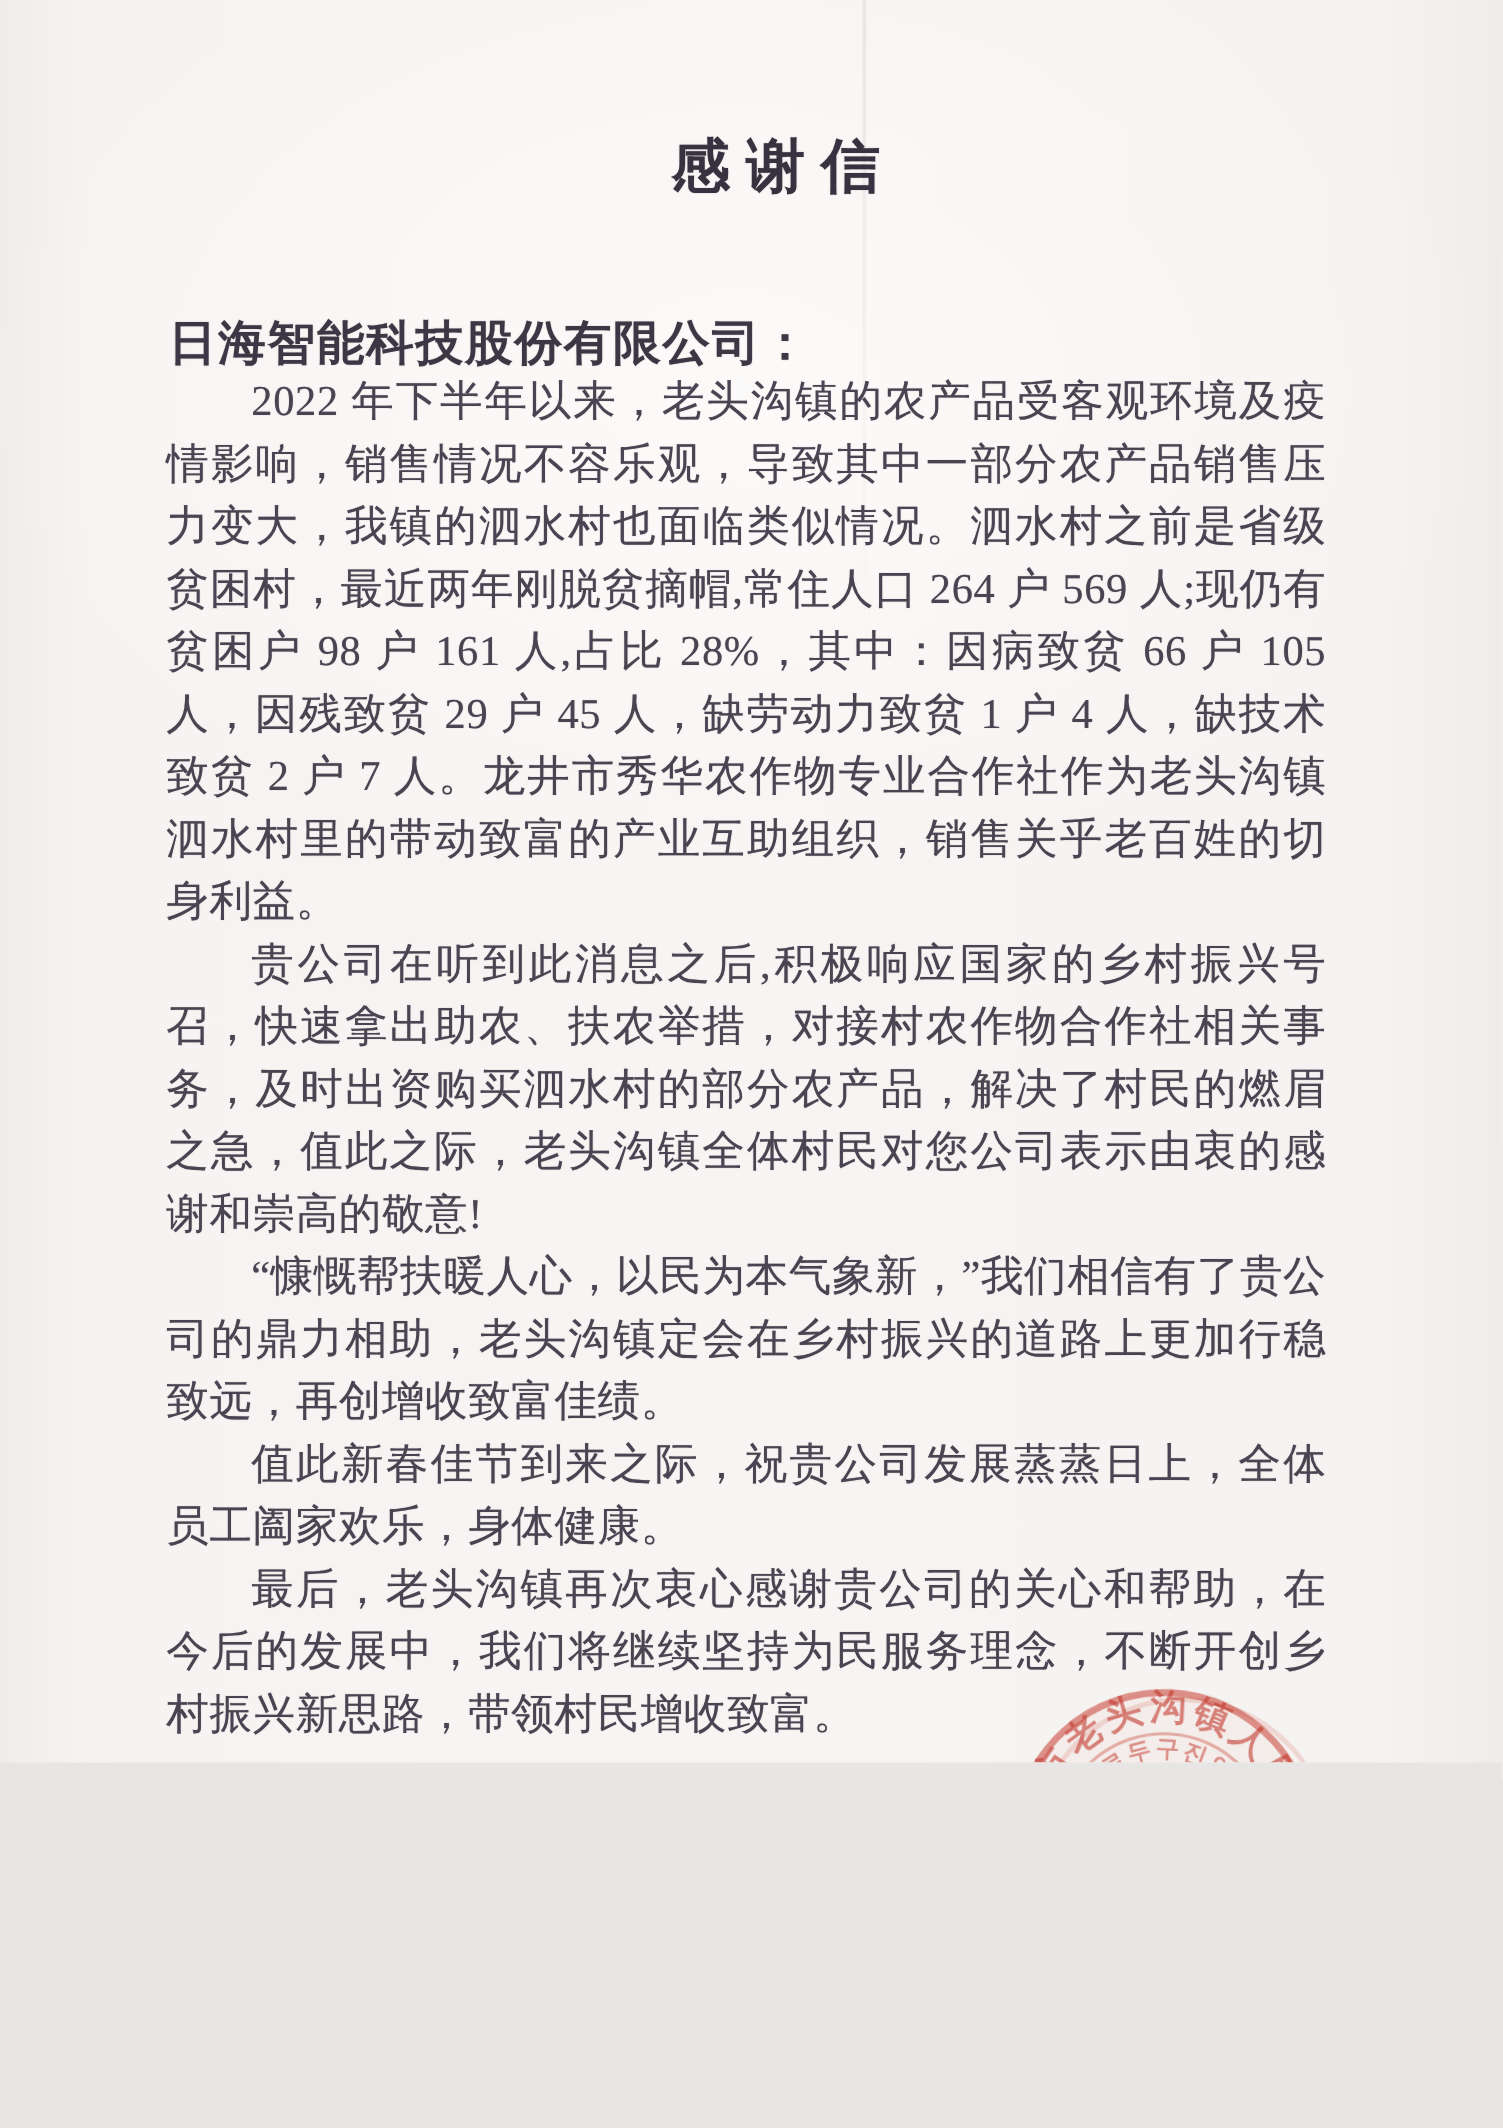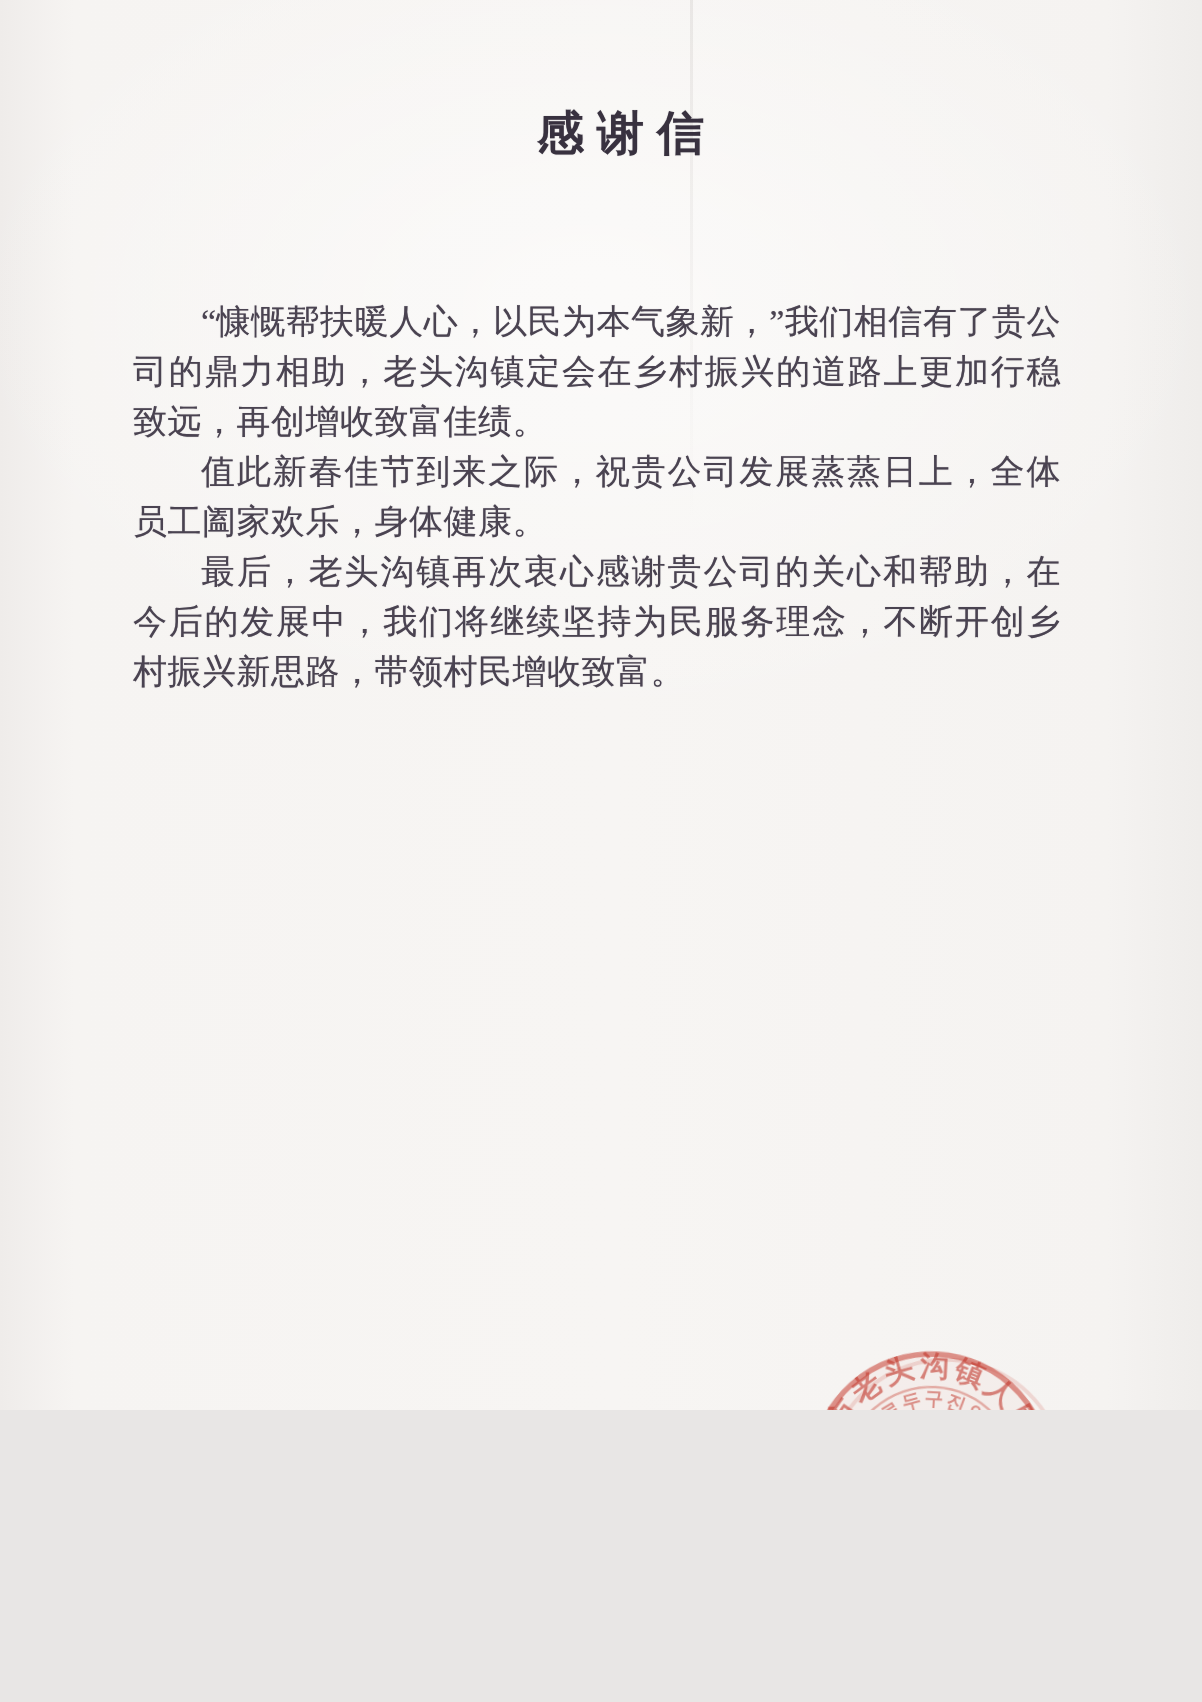--- a/index.html
+++ b/index.html
@@ -70,22 +70,25 @@
   .seal text{font-family:"Liberation Serif","DejaVu Serif",serif;}
 </style>
 </head>
 <body>
 
 <div class="page">
   <div class="crease"></div>
 
   <div class="title">感谢信</div>
 
+  <div class="salutation">日海智能科技股份有限公司：</div>
 
   <div class="body-text">
+    <p>2022 年下半年以来，老头沟镇的农产品受客观环境及疫情影响，销售情况不容乐观，导致其中一部分农产品销售压力变大，我镇的泗水村也面临类似情况。泗水村之前是省级贫困村，最近两年刚脱贫摘帽,常住人口 264 户 569 人;现仍有贫困户 98 户 161 人,占比 28%，其中：因病致贫 66 户 105 人，因残致贫 29 户 45 人，缺劳动力致贫 1 户 4 人，缺技术致贫 2 户 7 人。龙井市秀华农作物专业合作社作为老头沟镇泗水村里的带动致富的产业互助组织，销售关乎老百姓的切身利益。</p>
+    <p>贵公司在听到此消息之后,积极响应国家的乡村振兴号召，快速拿出助农、扶农举措，对接村农作物合作社相关事务，及时出资购买泗水村的部分农产品，解决了村民的燃眉之急，值此之际，老头沟镇全体村民对您公司表示由衷的感谢和崇高的敬意!</p>
     <p>“慷慨帮扶暖人心，以民为本气象新，”我们相信有了贵公司的鼎力相助，老头沟镇定会在乡村振兴的道路上更加行稳致远，再创增收致富佳绩。</p>
     <p>值此新春佳节到来之际，祝贵公司发展蒸蒸日上，全体员工阖家欢乐，身体健康。</p>
     <p>最后，老头沟镇再次衷心感谢贵公司的关心和帮助，在今后的发展中，我们将继续坚持为民服务理念，不断开创乡村振兴新思路，带领村民增收致富。</p>
   </div>
 
   <div class="signature">龙井市老头沟镇人民政府</div>
   <div class="sign-date">2023 年 1 月 12 日</div>
 
   <svg class="seal" viewBox="0 0 256 262" xmlns="http://www.w3.org/2000/svg">
     <defs>

